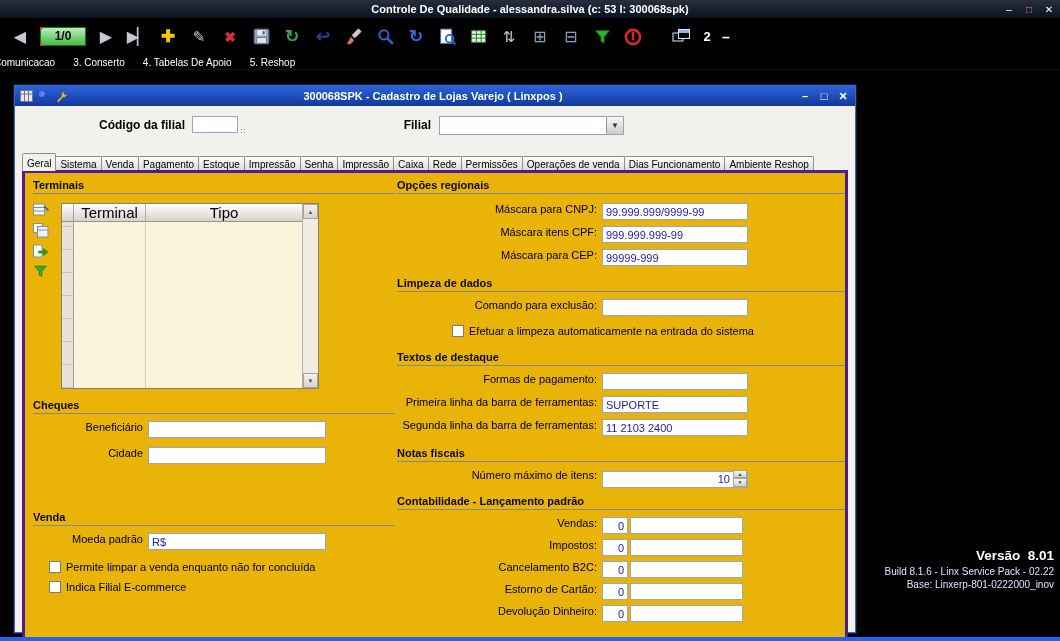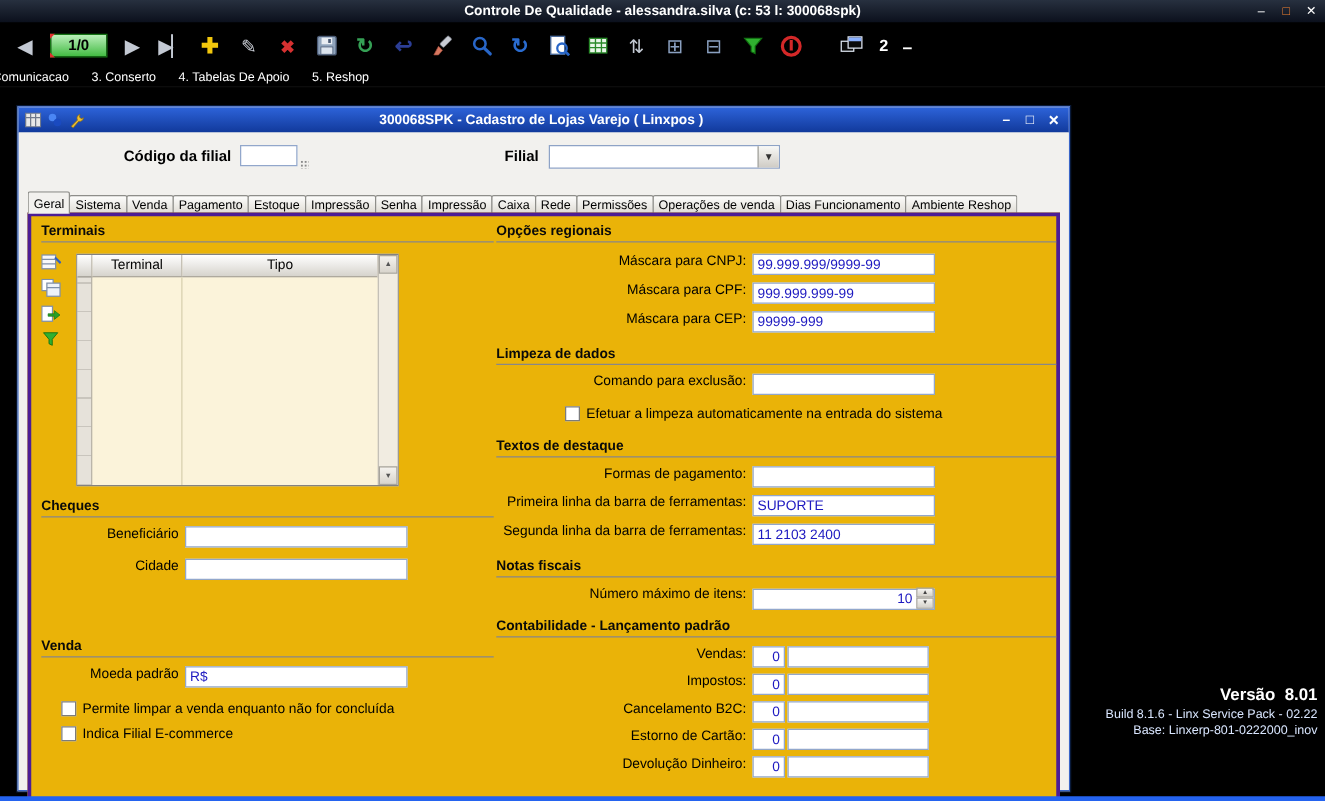--- a/index.html
+++ b/index.html
@@ -142,21 +142,21 @@
   .strip > span { display:flex; cursor:default; }
   .grid {
     position:absolute; left:36px; top:30px; width:258px; height:186px;
     border:1px solid #828282; background:#fbf3da; display:flex;
   }
   .gind { width:12px; background:repeating-linear-gradient(180deg,#e6e2da 0 22px,#c9c5bd 22px 23px);
           border-right:1px solid #a6a29a; }
   .gind-h { height:18px; background:linear-gradient(180deg,#fff,#d6d3cc); border-bottom:1px solid #98948c; }
   .gmain { flex:1; display:flex; flex-direction:column; }
   .ghead { display:flex; height:18px; }
-  .gh { font-size:11px; text-align:center; line-height:17px;
+  .gh { font-size:15px; text-align:center; line-height:17px;
         background:linear-gradient(180deg,#ffffff,#d6d3cc);
         border-right:1px solid #b5b1a9; border-bottom:1px solid #98948c; cursor:default; }
   .gh.c1 { width:72px; } .gh.c2 { flex:1; border-right:none; }
   .gbody { flex:1; position:relative; background:#fbf3da; }
   .colsep { position:absolute; left:71px; top:0; bottom:0; width:1px; background:#d8cfae; }
   .gsb { width:16px; background:#f1ece1; border-left:1px solid #b5b1a9;
          display:flex; flex-direction:column; justify-content:space-between; }
   .sbtn { height:15px; background:linear-gradient(180deg,#f4f2ee,#d8d4cc); border:1px solid #a7a49c;
           font-size:6px; color:#555; display:flex; align-items:center; justify-content:center; cursor:default; }
 </style>
@@ -388,21 +388,21 @@
             <span class="cbl">Indica Filial E-commerce</span>
           </div>
 
           <div class="rcol">
             <div class="ghdr" style="left:0; top:6px; width:448px;">Opções regionais</div>
             <div class="frow r" style="left:0; top:30px;">
               <label>Máscara para CNPJ:</label>
               <input class="tfield w146" value="99.999.999/9999-99" style="">
             </div>
             <div class="frow r" style="left:0; top:53px;">
-              <label>Máscara para CPF:</label>
+              <label>Máscara itens CPF:</label>
               <input class="tfield w146" value="999.999.999-99" style="">
             </div>
             <div class="frow r" style="left:0; top:76px;">
               <label>Máscara para CEP:</label>
               <input class="tfield w146" value="99999-999" style="">
             </div>
 
             <div class="ghdr" style="left:0; top:104px; width:448px;">Limpeza de dados</div>
             <div class="frow r" style="left:0; top:126px;">
               <label>Comando para exclusão:</label>

